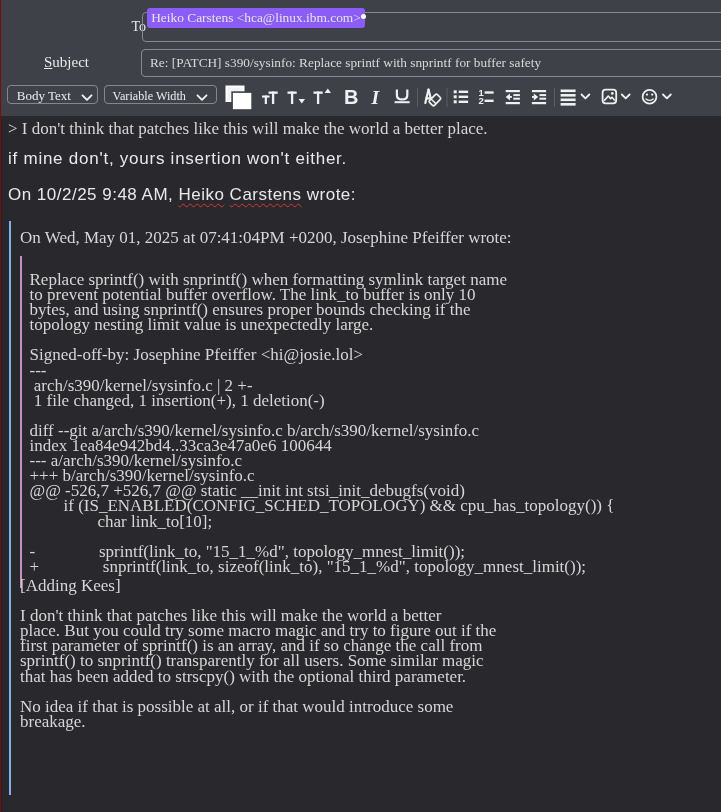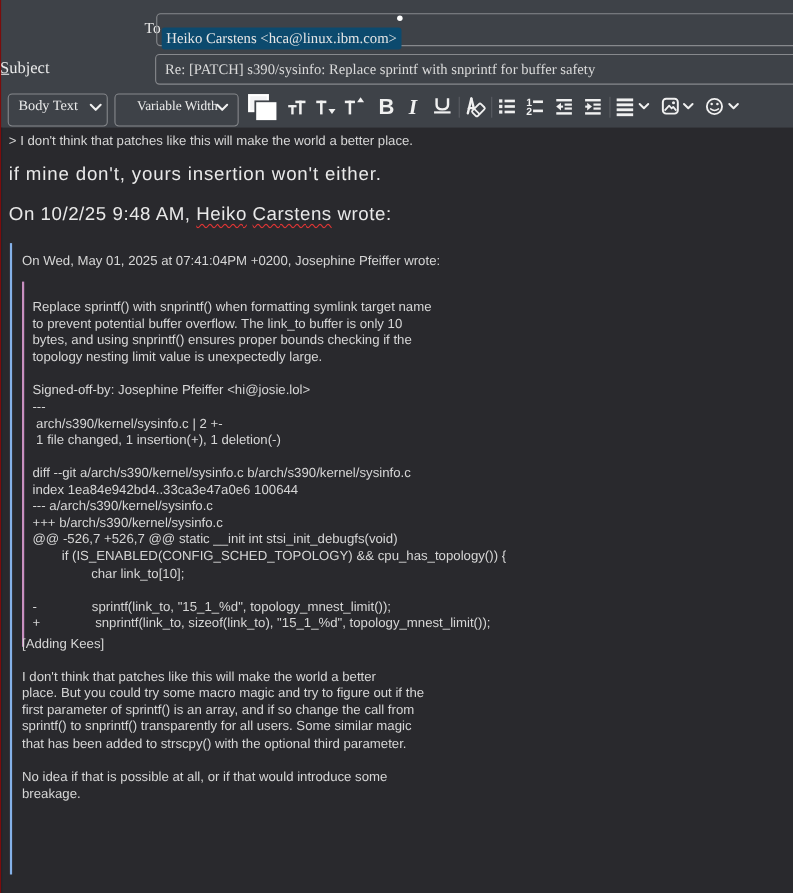--- a/index.html
+++ b/index.html
@@ -5,53 +5,53 @@
 *{margin:0;padding:0;box-sizing:border-box}
 html,body{width:721px;height:812px;overflow:hidden}
 body{position:relative;background:#29292d;font-family:"Liberation Serif",serif}
 .abs{position:absolute}
 #hdr{left:0;top:0;width:721px;height:115.7px;background:#3e4248}
 #redline{left:0;top:0;width:1.2px;height:812px;background:#7b0c0c;z-index:9}
 #darkcol{left:1.2px;top:115.7px;width:1.2px;height:697px;background:#1f252d;z-index:8}
 .lbl{color:#eaeaea;font-size:13.5px}
 .field{border:1px solid #87898d;border-radius:4px}
 #toinput{left:141.5px;top:11.5px;width:600px;height:30px}
-#chip{left:147px;top:25px;width:218px;height:20px;background:#0c4a6e;border-radius:3px;color:#e6e6e6;font-size:13.4px;line-height:20px;text-align:center;white-space:nowrap}
+#chip{left:147px;top:8px;width:218px;height:20px;background:#8b5cf6;border-radius:3px;color:#e6e6e6;font-size:13.4px;line-height:20px;text-align:center;white-space:nowrap}
 #chipdot{left:361px;top:13.8px;width:5px;height:5px;border-radius:50%;background:#fff}
 #subjinput{left:141px;top:49px;width:600px;height:27.5px;color:#d9d9d9;font-size:13.3px;line-height:26px}
 #subjinput span{margin-left:8px}
-.tbtn{border:1px solid #85878b;border-radius:4px;height:30px;color:#ececec;font-size:13px;line-height:20px}
+.tbtn{border:1px solid #85878b;border-radius:4px;height:19px;color:#ececec;font-size:13px;line-height:20px}
 .chev{stroke:#f0f0f0;stroke-width:1.9;fill:none;stroke-linecap:round;stroke-linejoin:round}
-pre{font-family:Liberation Sans, sans-serif;font-size:12px;line-height:15.1px;color:#d6d6d6;white-space:pre}
+pre{font-family:Liberation Serif, serif;font-size:17px;line-height:15.1px;color:#d6d6d6;white-space:pre}
 .sans{font-family:"Liberation Sans",sans-serif;font-size:17px;color:#e9e9e9;white-space:nowrap}
 .sq{text-decoration:underline;text-decoration-style:wavy;text-decoration-color:#df3434;text-decoration-thickness:1.35px;text-underline-offset:2.6px}
 #q1{left:9px;top:221px;height:574px;width:0;border-left:2.5px solid #85b1e8}
 #q2{left:20px;top:256px;height:331.5px;width:0;border-left:2.5px solid #c88fc0}
 </style>
 </head>
 <body>
 <div class="abs" id="hdr"></div>
 <div class="abs" id="redline"></div>
 <div class="abs" id="darkcol"></div>
 
 <div class="abs lbl" style="left:16px;top:18.5px;width:130px;text-align:right;font-size:14px">To</div>
 <div class="abs field" id="toinput"></div>
 <div class="abs" id="chip">Heiko Carstens &lt;hca@linux.ibm.com&gt;</div>
 <div class="abs" id="chipdot"></div>
 
-<div class="abs lbl" style="left:0;top:53.6px;width:133px;text-align:left;font-size:15px"><u>S</u>ubject</div>
+<div class="abs lbl" style="left:0;top:53.6px;width:133px;text-align:center;font-size:15px"><u>S</u>ubject</div>
 <div class="abs field" id="subjinput"><span>Re: [PATCH] s390/sysinfo: Replace sprintf with snprintf for buffer safety</span></div>
 
 <div class="abs tbtn" style="left:6.8px;top:85px;width:91px;">
   <span style="margin-left:9px">Body Text</span>
   <svg class="abs" style="left:73px;top:0" width="17" height="22">
       <path class="chev" d="M1.5 9.3 L6 13.8 L10.5 9.3"></path>
     </svg>
 </div>
-<div class="abs tbtn" style="left:103.5px;top:85px;width:113px;padding-left:12px;">
+<div class="abs tbtn" style="left:103.5px;top:85px;width:113px;">
   <span style="margin-left:8px;font-size:12.2px">Variable Width</span>
   <svg class="abs" style="left:91px;top:0" width="21" height="22">
       <path class="chev" d="M1.5 9.3 L6 13.8 L10.5 9.3"></path>
     </svg>
 </div>
 
 <svg class="abs" style="left:0;top:80px" width="721" height="36" viewBox="0 0 721 36">
 
   <rect x="225.5" y="5.5" width="19" height="16.5" fill="#fff"></rect>
   <rect x="227.5" y="7.5" width="15" height="12.5" fill="#f2f2f4"></rect>

